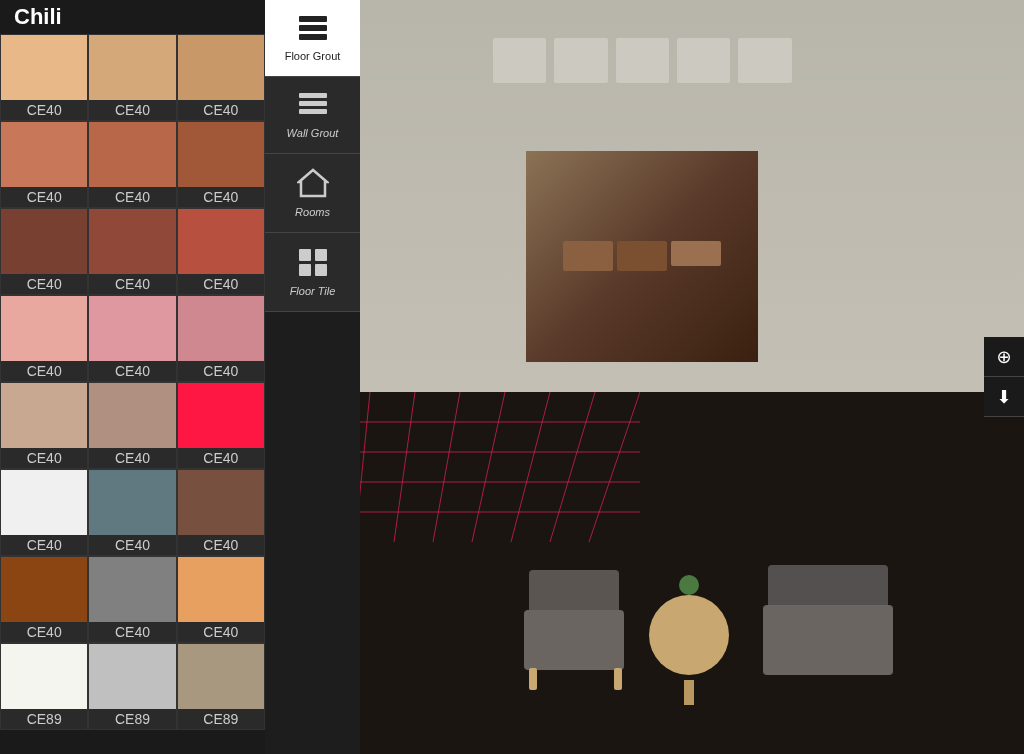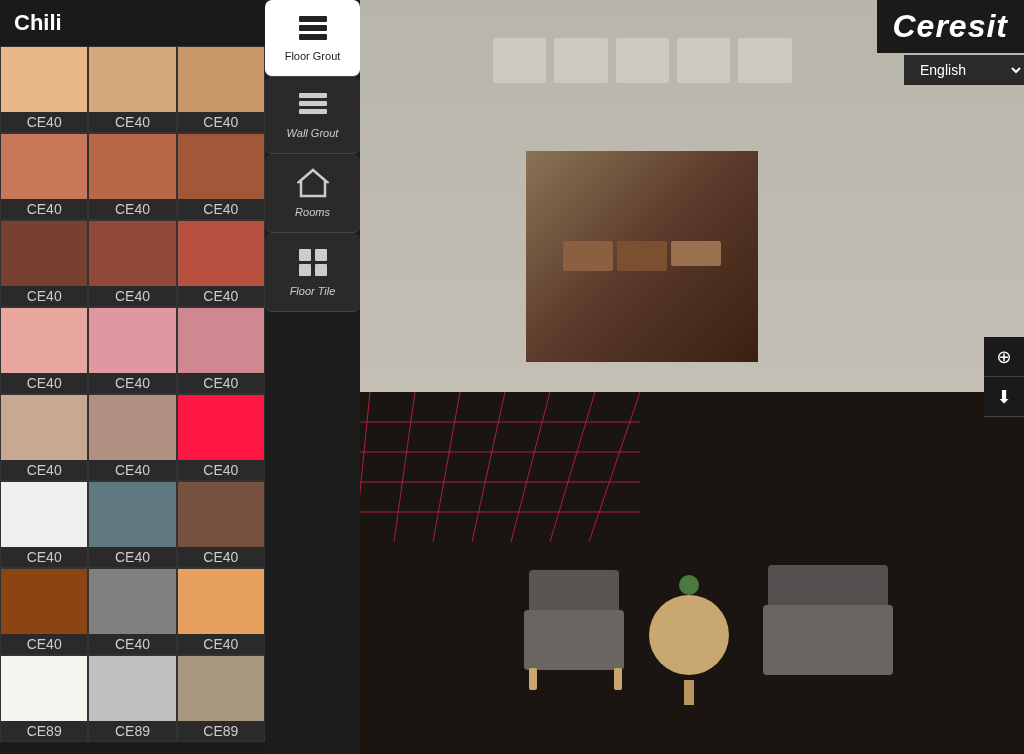--- a/index.html
+++ b/index.html
@@ -12,21 +12,21 @@
       background: #1a1a1a;
       display: flex;
       flex-direction: column;
       flex-shrink: 0;
     }
 
     #panel-title {
       color: white;
       font-size: 22px;
       font-weight: bold;
-      padding: 10px 14px;
+      padding: 4px 14px;
       background: #1a1a1a;
     }
 
     #color-grid-wrapper {
       flex: 1;
       overflow-y: scroll;
       overflow-x: hidden;
     }
 
     #color-grid-wrapper::-webkit-scrollbar {
@@ -89,21 +89,20 @@
       display: flex;
       flex-direction: column;
       align-items: center;
       justify-content: center;
       padding: 14px 8px;
       cursor: pointer;
       color: #333;
       font-size: 11px;
       text-align: center;
       border-bottom: 1px solid #444;
-      border-radius: 7px;
     }
 
     .nav-item.active {
       background: white;
       color: #222;
     }
 
     .nav-item:not(.active) {
       background: #2a2a2a;
       color: #ccc;
@@ -504,27 +503,20 @@
           <rect x="18" y="2" width="12" height="12" rx="1" fill="currentColor"></rect>
           <rect x="2" y="17" width="12" height="12" rx="1" fill="currentColor"></rect>
           <rect x="18" y="17" width="12" height="12" rx="1" fill="currentColor"></rect>
         </svg></div>
       <div class="nav-label">Floor Tile</div>
     </div>
   </div>
 
 <div id="main-view">
 
-  <div id="header-bar">
-    <div id="logo-area">
-      <span id="logo-text">Ceresit</span>
-    </div>
-    <select id="lang-select">
-    <option value="English">English</option><option value="Deutsch">Deutsch</option><option value="Français">Français</option><option value="Español">Español</option><option value="Polski">Polski</option><option value="Русский">Русский</option></select>
-  </div>
 
   <div id="scene">
     <div class="scene-wall"></div>
 
     <div class="fireplace-top">
       <div class="fp-block"></div>
       <div class="fp-block"></div>
       <div class="fp-block"></div>
       <div class="fp-block"></div>
       <div class="fp-block"></div>

